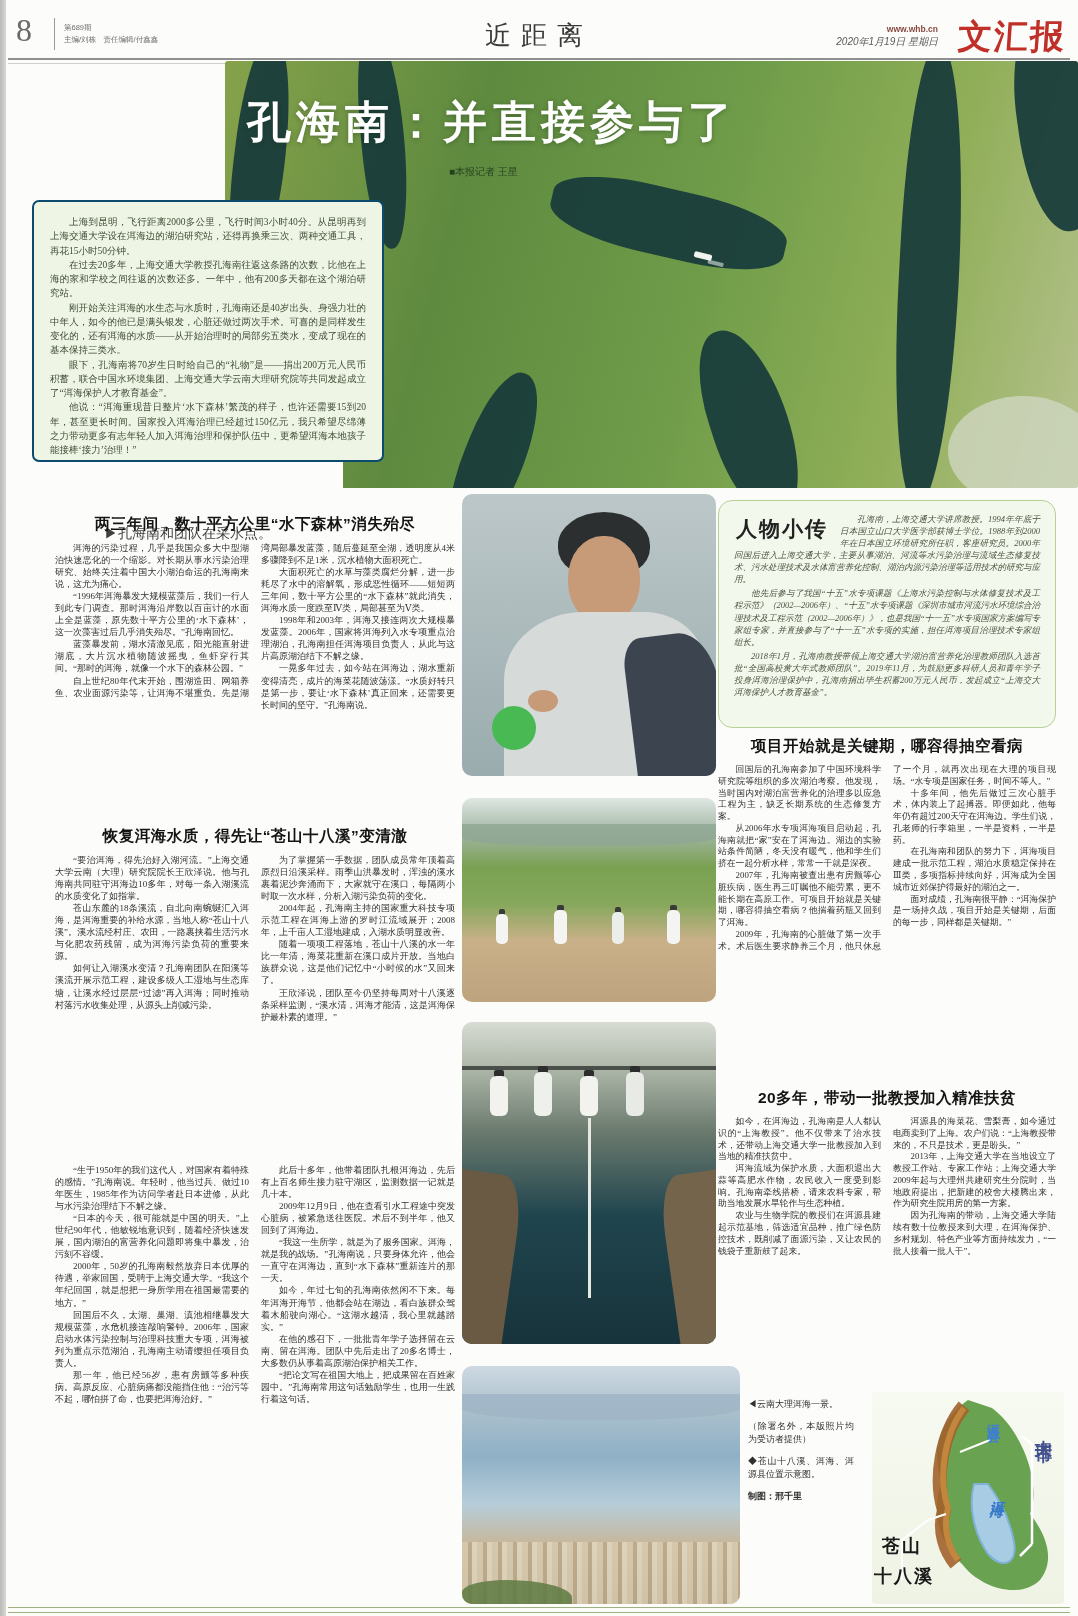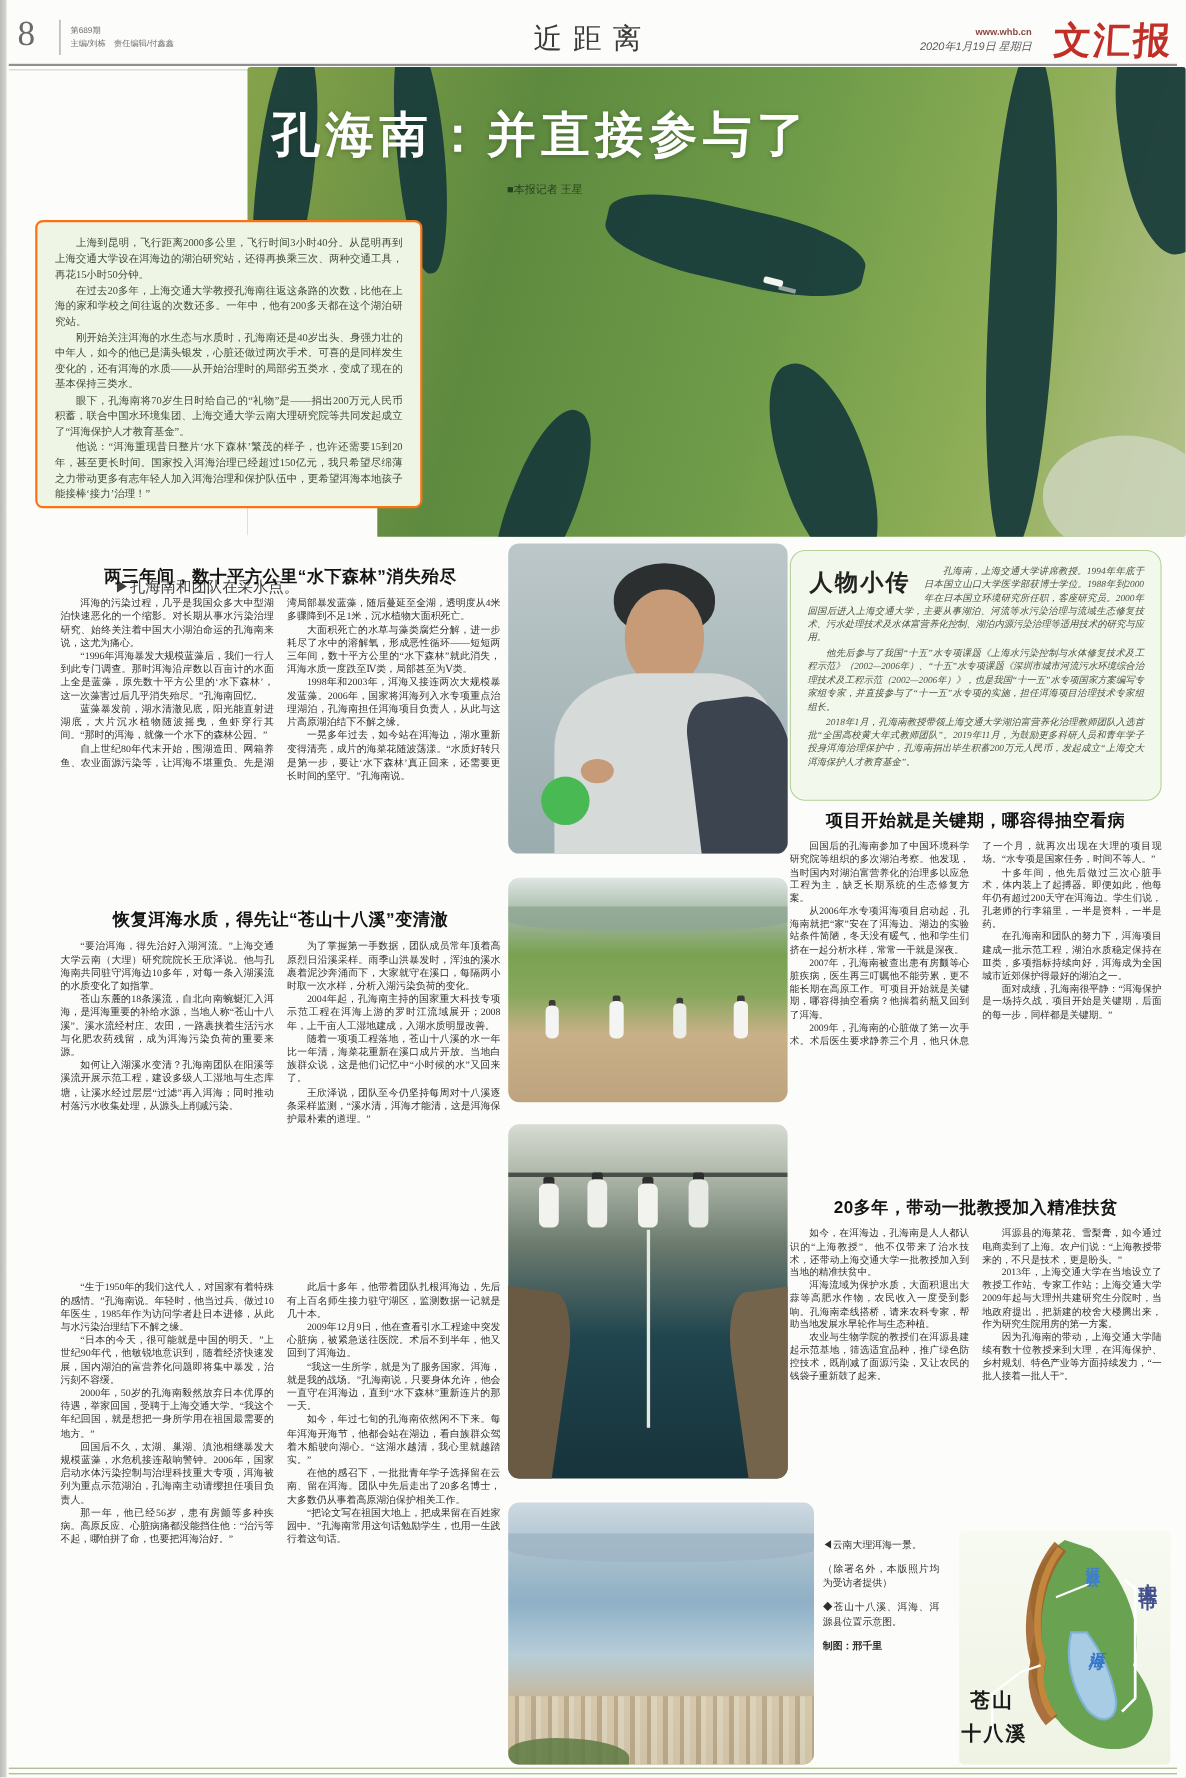--- a/index.html
+++ b/index.html
@@ -20,25 +20,25 @@
             font-family:"Liberation Serif",serif;transform:skewX(-4deg);letter-spacing:2px;}
   .hdr-rule{position:absolute;left:8px;right:8px;top:58px;height:3px;border-top:2px solid #8f8f8d;border-bottom:1px solid #cfcfcb;}
   
   .hero{position:absolute;left:225px;top:61px;width:853px;height:427px;border-radius:3px;overflow:hidden;
         background:linear-gradient(105deg,#86a24b 0%,#5e8a3f 28%,#6f9c49 55%,#8fae57 78%,#b6c28e 100%);}
   .ch{position:absolute;background:#17393b;border-radius:46% 54% 50% 50%;opacity:.92;}
   .boat{position:absolute;left:55%;top:45%;width:18px;height:6px;background:#f2f4ee;border-radius:2px;transform:rotate(14deg);box-shadow:14px 4px 0 -1px rgba(240,244,235,.55);}
   .pale{position:absolute;right:-20px;bottom:-18px;width:150px;height:110px;background:#ccd5bc;border-radius:50%;opacity:.85;}
   .hero-hl{position:absolute;left:22px;top:32px;width:620px;font-family:"Liberation Sans","DejaVu Sans",sans-serif;
            font-weight:bold;font-size:44px;letter-spacing:5px;color:#ffffff;text-shadow:0 1px 5px rgba(20,40,20,.35);}
-  .hero-byline{position:absolute;left:236px;top:104px;font-size:10px;color:rgba(25,45,25,.8);font-family:"Liberation Sans",sans-serif;}
+  .hero-byline{position:absolute;left:224px;top:104px;font-size:10px;color:rgba(25,45,25,.8);font-family:"Liberation Sans",sans-serif;}
   .hero-notch{position:absolute;left:225px;top:461px;width:118px;height:28px;background:#fcfcfa;}
   
   .intro{position:absolute;left:32px;top:200px;width:352px;height:262px;box-sizing:border-box;
-         background:#eef5e4;border:2px solid #f97316;border-radius:7px;padding:13px 16px;overflow:hidden;}
+         background:#eef5e4;border:2px solid #0c4a6e;border-radius:7px;padding:13px 16px;overflow:hidden;}
   .intro p{margin:0;text-indent:2em;font-size:9.5px;line-height:1.5;text-align:justify;color:#3c4a34;}
   .cap{font-family:"Liberation Sans",sans-serif;font-size:14px;color:#3f3f3f;margin-top:48px;}
   .cap-c1{position:absolute;left:104px;top:477px;}
   
   .sec-head{position:absolute;font-family:"Liberation Sans","DejaVu Sans",sans-serif;font-weight:bold;
             font-size:15.5px;color:#141414;text-align:center;letter-spacing:.5px;}
   .sec-body{position:absolute;column-count:2;column-gap:12px;overflow:hidden;}
   .sec-body p{margin:0;text-indent:2em;font-size:9px;line-height:1.34;text-align:justify;color:#303030;}
   .lw{left:55px;width:400px;}
   .rw{left:718px;width:338px;}

